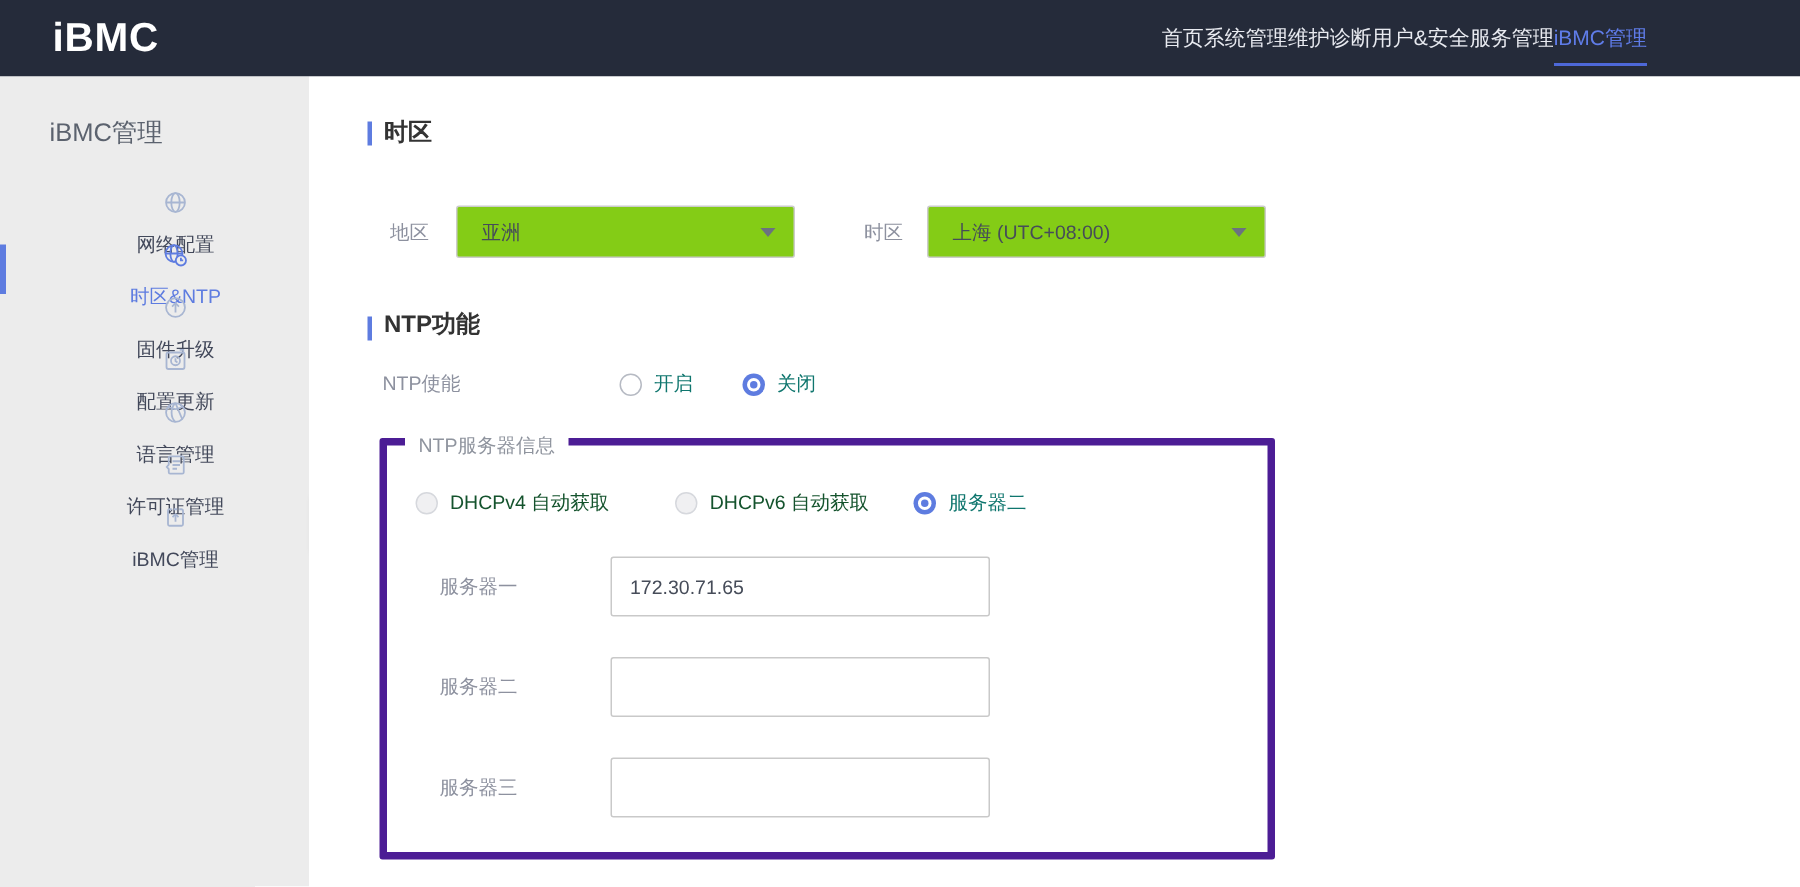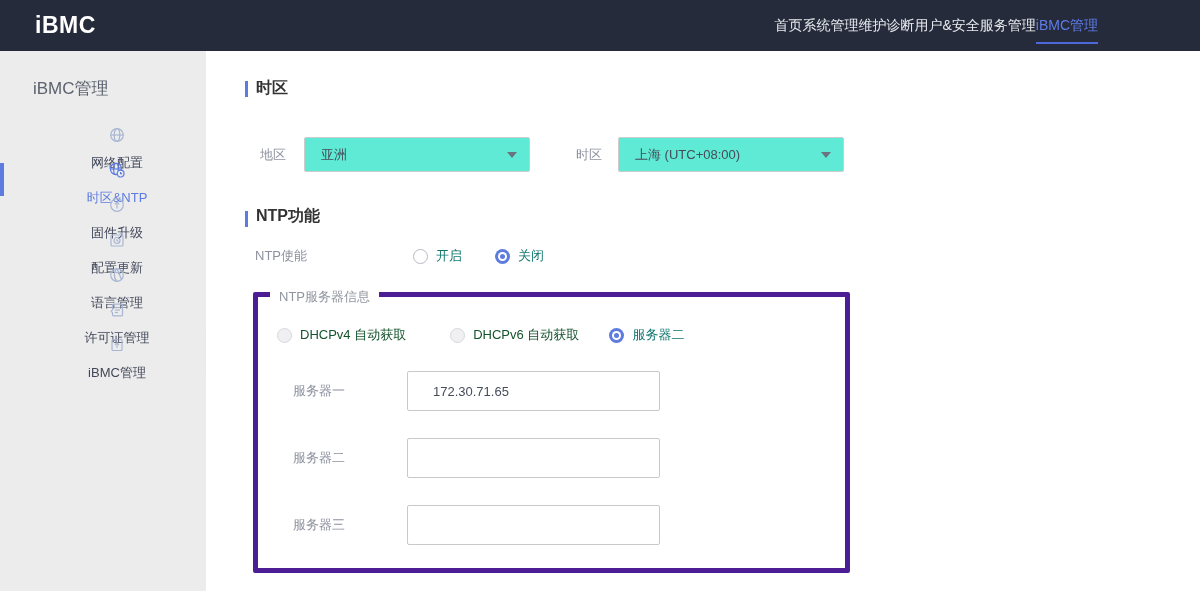--- a/index.html
+++ b/index.html
@@ -13,21 +13,21 @@
   }
 
   
   .navbar {
     position: absolute; top: 0; left: 0; right: 0; height: 51px;
     background: #252b3a;
     display: flex; align-items: center;
   }
   .logo {
     margin-left: 35px;
-    color: #ffffff; font-size: 23px; font-weight: bold; letter-spacing: .5px;
+    color: #ffffff; font-size: 27px; font-weight: bold; letter-spacing: .5px;
   }
   .main-nav {
     margin-left: auto; margin-right: 102px;
     display: flex; align-items: center; height: 100%; text-align: right;
   }
   .nav-item {
     color: #e8eaf0; font-size: 14px; height: 100%;
     display: flex; align-items: center; position: relative; cursor: pointer;
     white-space: nowrap;
   }
@@ -77,21 +77,21 @@
     font-size: 16px; font-weight: bold; color: #333;
   }
   .section-title .bar { width: 3px; height: 16px; background: #5e7ce0; }
 
   .tz-row {
     margin-top: 38px; margin-left: 15px;
     display: flex; align-items: center; height: 35px;
   }
   .field-label { font-size: 13px; color: #8d919f; white-space: nowrap; }
   .select {
-    width: 226px; height: 35px; background: #5eead4;
+    width: 226px; height: 35px; background: #84cc16;
     border: 1px solid #ccc; border-radius: 2px;
     display: flex; align-items: center; padding: 0 12px 0 16px;
     cursor: pointer;
   }
   .select-value { font-size: 13px; color: #464c59; flex: 1; }
   .caret {
     width: 0; height: 0; border-left: 5px solid transparent;
     border-right: 5px solid transparent; border-top: 6px solid #6b7280;
   }
   .gap18 { width: 18px; } .gap46 { width: 46px; } .gap16 { width: 16px; }
@@ -143,21 +143,21 @@
 
   .server-row {
     display: flex; align-items: center;
     margin-left: 35px; margin-top: 27px; height: 40px;
   }
   .server-row:first-of-type { margin-top: 32px; }
   .server-row .field-label { width: 114px; }
   .text-input {
     width: 253px; height: 40px;
     border: 1px solid #c9c9c9; border-radius: 2px;
-    padding: 0 25px; font-size: 13px; color: #464c59;
+    padding: 0 12px; font-size: 13px; color: #464c59;
     font-family: "Liberation Sans", "DejaVu Sans", sans-serif;
     outline: none; background: #fff;
   }
 </style>
 </head>
 <body>
 
 <header class="navbar">
   <div class="logo">iBMC</div>
   <nav class="main-nav">

